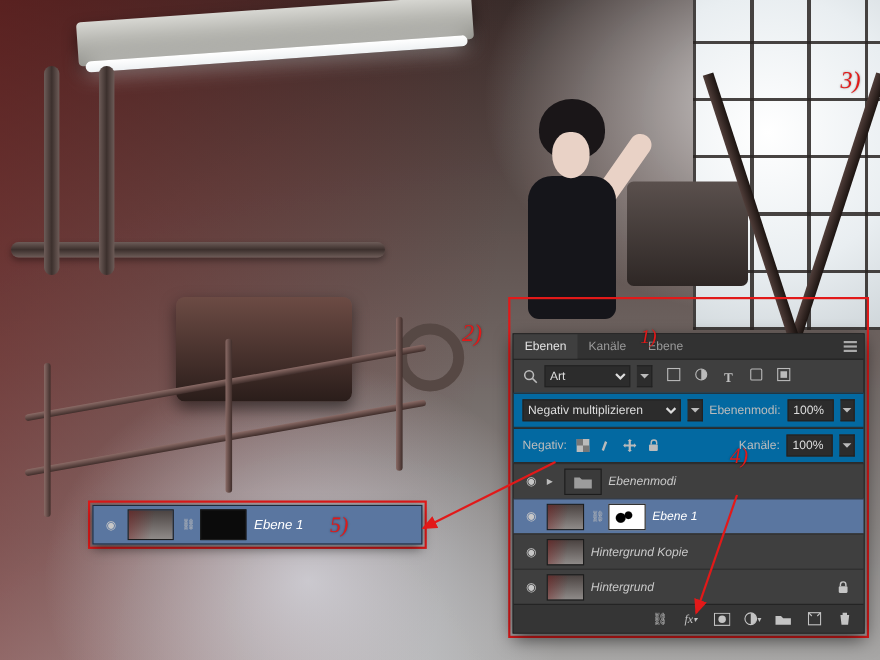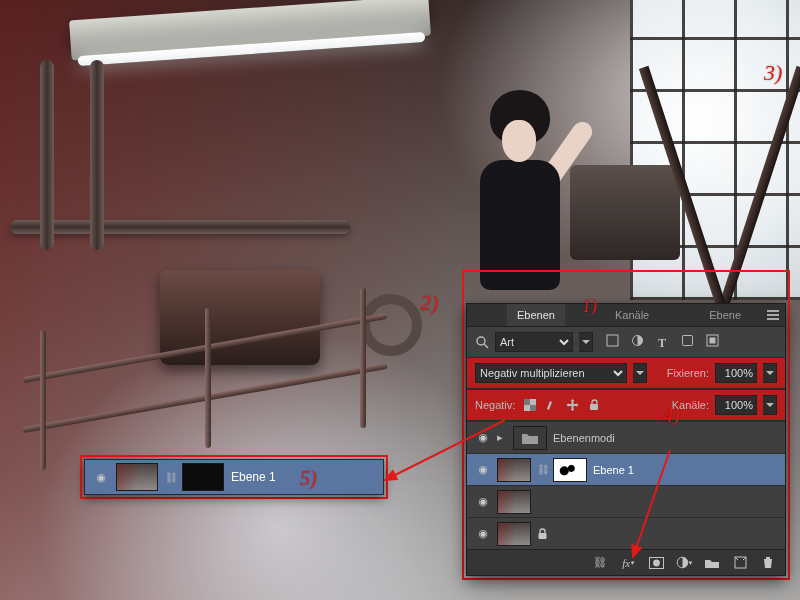--- a/index.html
+++ b/index.html
@@ -44,31 +44,31 @@
   .redbox{position:absolute;border:2px solid #e21919;}
   .arrow{position:absolute;pointer-events:none;}
 
   
   .panel{
     position:absolute;right:14px;bottom:24px;width:320px;
     background:#3f3f3f;border:1px solid #1d1d1d;box-shadow:0 6px 16px rgba(0,0,0,.6);
     color:#c9c9c9;
   }
   .tabs{display:flex;align-items:center;background:#323232;border-bottom:1px solid #222;}
-  .tab{padding:5px 10px;color:#9a9a9a;margin-left:40px;}
+  .tab{padding:5px 10px;color:#9a9a9a;}
   .tab.active{background:#3f3f3f;color:#e3e3e3;}
   .tabs .menu{margin-left:auto;padding:3px 6px;display:flex;flex-direction:column;gap:2px;}
   .tabs .menu span{display:block;width:12px;height:2px;background:#aaa;}
   .row{display:flex;align-items:center;gap:6px;padding:5px 8px;}
-  .row.strip{background:#b91c1c;border-top:1px solid #2b2b2b;border-bottom:1px solid #2b2b2b;}
+  .row.strip{background:#0369a1;border-top:1px solid #2b2b2b;border-bottom:1px solid #2b2b2b;}
   select, input[type=text]{background:#2c2c2c;color:#ddd;border:1px solid #222;font-size:11px;height:20px;}
   .sel-kind{width:78px;}
   .sel-blend{width:152px;}
   .lbl{color:#bcbcbc;white-space:nowrap;}
-  .pct{width:42px;text-align:right;padding-right:3px;}
+  .pct{width:42px;text-align:center;padding-right:3px;}
   .drop{display:inline-flex;align-items:center;justify-content:center;width:14px;height:20px;background:#2c2c2c;border:1px solid #222;border-left:none;}
   .drop::before{content:"";border:4px solid transparent;border-top-color:#bbb;margin-top:3px;}
   .iconbar span{display:inline-flex;align-items:center;justify-content:center;width:18px;height:16px;margin-right:4px;color:#bfbfbf;}
   .lock-icons span{display:inline-flex;align-items:center;justify-content:center;width:18px;height:16px;color:#bfbfbf;}
   .layers{max-height:180px;}
   .layer{display:flex;align-items:center;gap:6px;height:32px;padding:0 8px;border-top:1px solid #2d2d2d;background:#3f3f3f;}
   .layer.sel{background:#5a76a0;color:#fff;}
   .eye{width:16px;text-align:center;color:#c7c7c7;}
   .thumb{width:34px;height:24px;border:1px solid #1c1c1c;background:#2a2a2a;position:relative;overflow:hidden;}
   .thumb.photo-thumb{background:
@@ -76,21 +76,21 @@
     linear-gradient(#4b4341,#8f8b89);}
   .thumb.mask-white{background:#fff;}
   .thumb.mask-dark{background:#0b0b0b;}
   .thumb.mask-white.scribble::after,
   .thumb.mask-dark.scribble::after{content:"";position:absolute;inset:3px;background:
     radial-gradient(circle at 28% 55%,#000 0 4px,transparent 5px),
     radial-gradient(circle at 55% 40%,#000 0 3px,transparent 4px);} 
   .thumb.folder{background:#3a3a3a;color:#bbb;display:flex;align-items:center;justify-content:center;}
   .link{width:10px;text-align:center;font-size:10px;color:#bcbcbc;}
   .disclose{width:10px;color:#bcbcbc;}
-  .lname{flex:1;white-space:nowrap;overflow:hidden;text-overflow:ellipsis;}
+  .lname{flex:1;white-space:nowrap;overflow:hidden;text-overflow:ellipsis;font-style:italic;}
   .lockcell{width:16px;color:#bcbcbc;}
   .panel-footer{display:flex;gap:10px;justify-content:flex-end;align-items:center;height:26px;padding:0 8px;background:#353535;border-top:1px solid #242424;}
   .panel-footer span{display:inline-flex;align-items:center;justify-content:center;width:18px;height:18px;color:#c2c2c2;}
 
   
   .zoomrow{
     position:absolute;left:84px;bottom:105px;width:300px;height:36px;
     background:#5a76a0;border:1px solid #1f2b3c;display:flex;align-items:center;gap:7px;padding:0 8px;color:#fff;
     box-shadow:0 4px 10px rgba(0,0,0,.5);
   }
@@ -181,21 +181,21 @@
           </svg>
         </span>
     </span>
   </div>
 
   <div class="row strip">
     <select class="sel-blend">
       <option>Negativ multiplizieren</option>
     </select>
     <span class="drop"></span>
-    <span class="lbl" style="margin-left:auto">Fixieren:</span>
+    <span class="lbl" style="margin-left:auto">Ebenenmodi:</span>
     <input class="pct" type="text" value="100%" style="">
     <span class="drop"></span>
   </div>
 
   <div class="anno" style="right:188px;bottom:258px;font-size:18px">1)</div>
 
   <div class="row strip">
     <span class="lbl">Negativ:</span>
     <span class="lock-icons">
       <span>
@@ -243,25 +243,27 @@
       <span class="eye">◉</span>
       <span class="thumb photo-thumb"></span>
       <span class="link">⛓</span>
       <span class="thumb mask-white scribble"></span>
       <span class="lname">Ebene 1</span>
     </div>
 
     <div class="layer">
       <span class="eye">◉</span>
       <span class="thumb photo-thumb"></span>
+      <span class="lname">Hintergrund Kopie</span>
     </div>
 
     <div class="layer">
       <span class="eye">◉</span>
       <span class="thumb photo-thumb"></span>
+      <span class="lname">Hintergrund</span>
       <span class="lockcell">
         <svg width="11" height="12">
             <rect x="1.5" y="5" width="8" height="6" rx="1" fill="#c6c6c6"></rect>
             <path d="M3 5V3.5a2.5 2.5 0 015 0V5" fill="none" stroke="#c6c6c6" stroke-width="1.3"></path>
           </svg>
       </span>
     </div>
   </div>
 
   <div class="anno" style="right:105px;bottom:148px;font-size:20px">4)</div>

